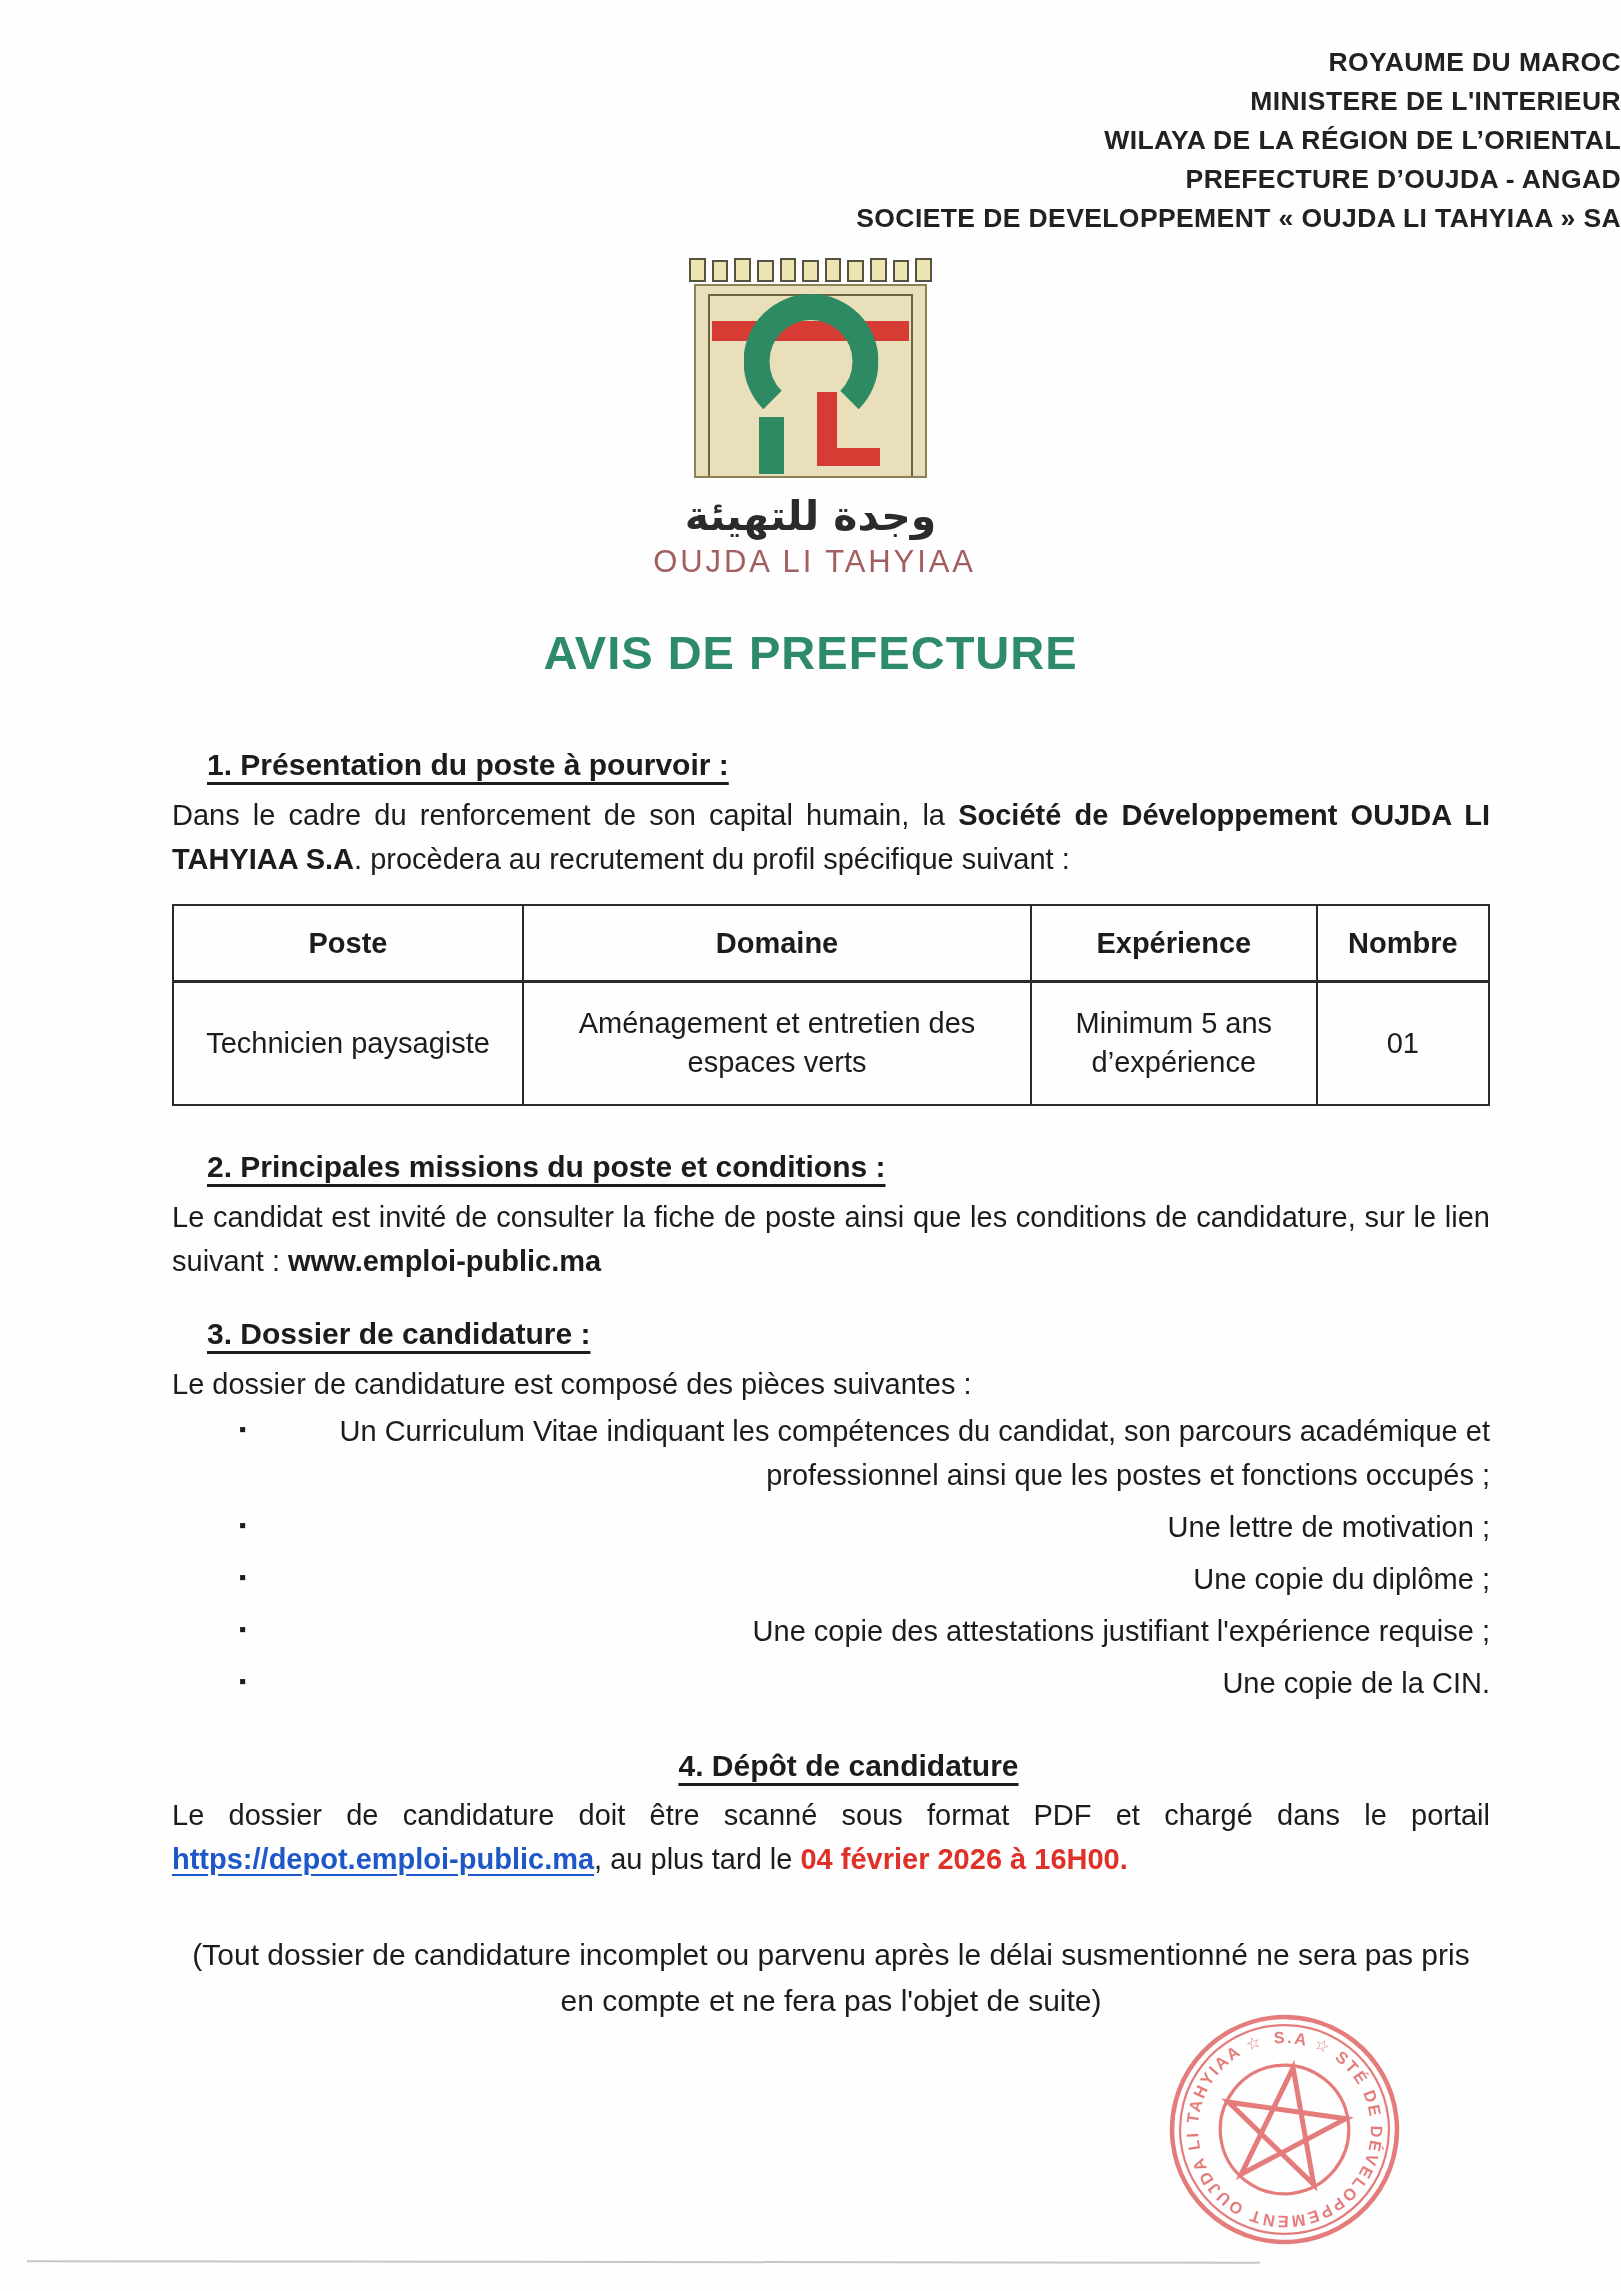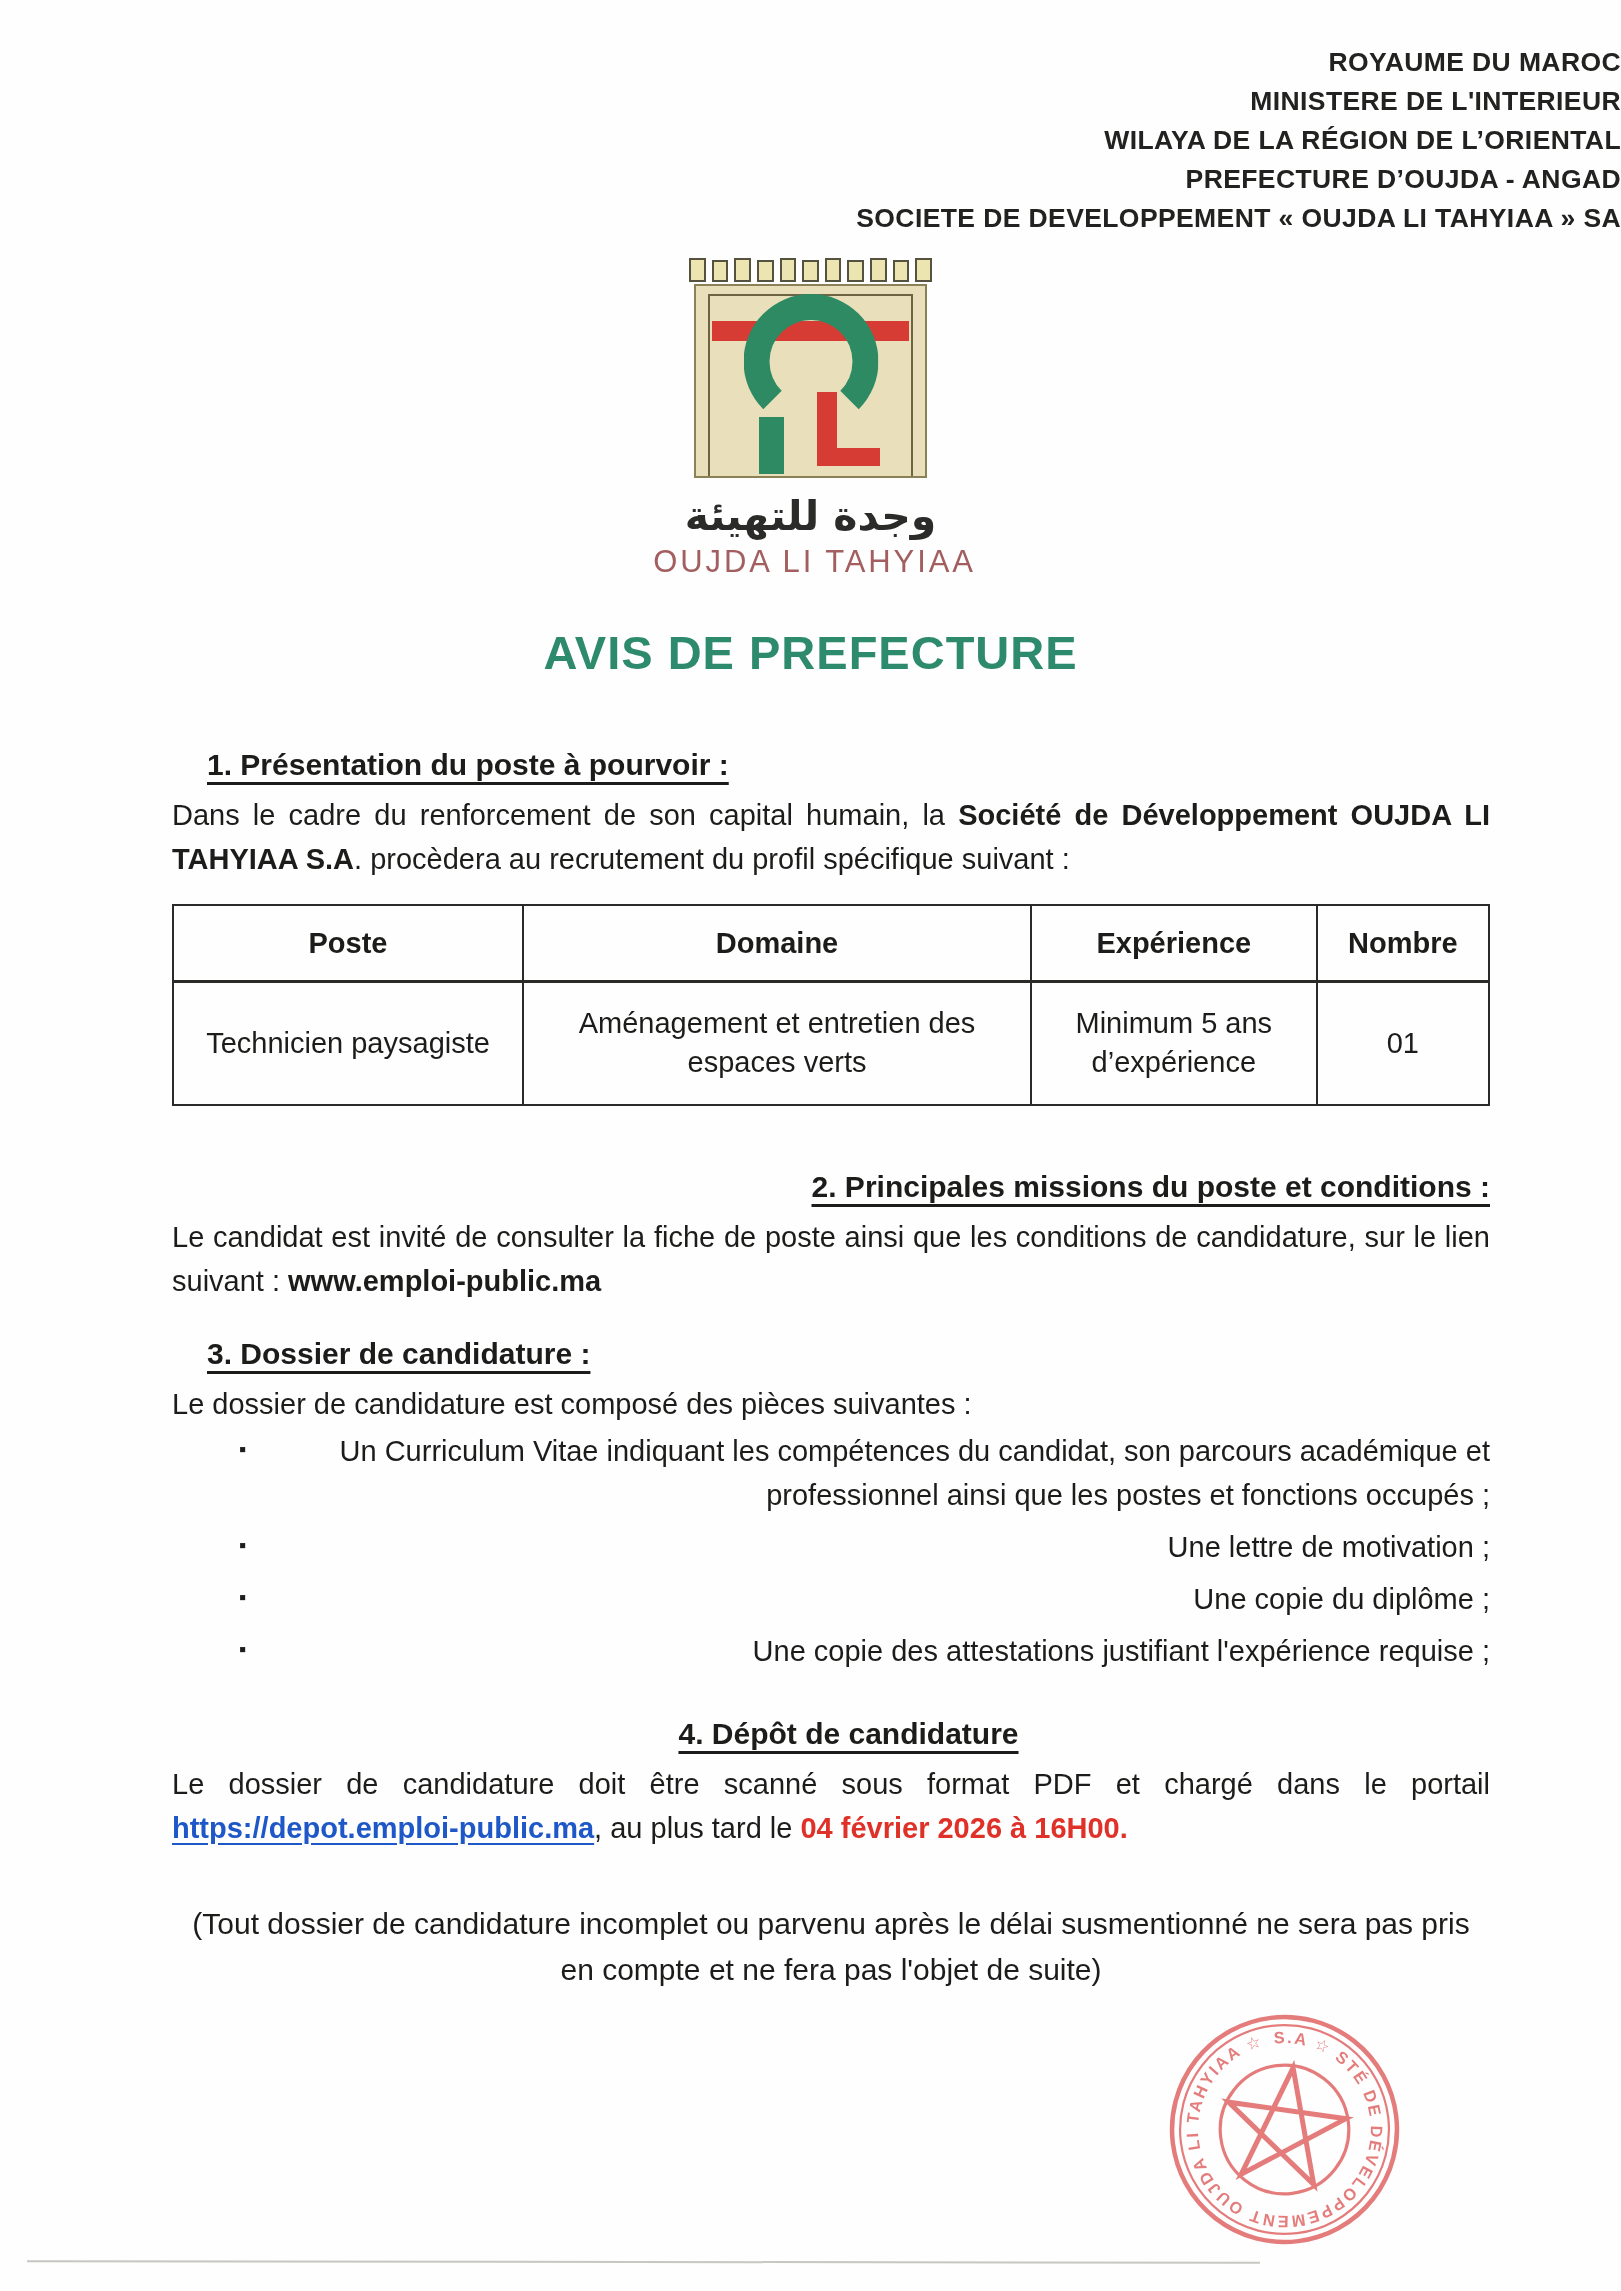--- a/index.html
+++ b/index.html
@@ -37,21 +37,21 @@
     color:#2e8a6d; letter-spacing:1px; }
   
   .content { width:1318px; margin:63px 0 0 172px; font-size:29px; line-height:44px; color:#1c1c1a; }
   h2.sec { font-size:30px; font-weight:bold; margin-left:35px; margin-bottom:5.9px;
     text-decoration:underline; text-decoration-thickness:2.5px; text-underline-offset:6.9px; }
   p.just { text-align:justify; }
   .b { font-weight:bold; }
   .link-plain { font-weight:bold; color:#1c1c1a; text-decoration:none; }
   .link-blue { font-weight:bold; color:#1e57c8; text-decoration:underline; text-underline-offset:4.9px; }
   .deadline { font-weight:bold; color:#e03128; }
-  .mt-48 { margin-top:59px;text-align:right; } .mt-40 { margin-top:39px;text-align:center; } .mt-30 { margin-top:29px; }
+  .mt-48 { margin-top:39px; } .mt-40 { margin-top:39px;text-align:center; } .mt-30 { margin-top:29px; }
   
   table.rec { width:100%; border-collapse:collapse; margin-top:23.5px; table-layout:fixed;
     border:2.9px solid #2a2a28; }
   table.rec th, table.rec td { border:2.5px solid #2a2a28; text-align:center; vertical-align:middle; }
   table.rec th { font-size:29px; font-weight:bold; padding:14.7px 5.9px; border-bottom-width:3.9px; }
   table.rec td { font-size:29px; line-height:39px; padding:21.6px 11.8px; }
   col.c1{width:26.6%;} col.c2{width:38.6%;} col.c3{width:21.7%;} col.c4{width:13.1%;}
   
   ul.docs { list-style:none; margin-top:3.9px; padding-left:132px; }
   ul.docs li { position:relative; margin-bottom:7.8px;text-align:right; }
@@ -138,20 +138,21 @@
     <h2 class="sec mt-48">2. Principales missions du poste et conditions :</h2>
     <p class="just"><span>Le candidat est invité de consulter la fiche de poste ainsi que les conditions de candidature, sur le lien suivant :  </span><a class="link-plain">www.emploi-public.ma</a></p>
 
     <h2 class="sec mt-30">3. Dossier de candidature :</h2>
     <p>Le dossier de candidature est composé des pièces suivantes :</p>
     <ul class="docs">
       <li>Un Curriculum Vitae indiquant les compétences du candidat, son parcours académique et professionnel ainsi que les postes et fonctions occupés ;</li>
       <li>Une lettre de motivation ;</li>
       <li>Une copie du diplôme ;</li>
       <li>Une copie des attestations justifiant l'expérience requise ;</li>
+      <li>Une copie de la CIN.</li>
     </ul>
 
     <h2 class="sec mt-40">4. Dépôt de candidature</h2>
     <p class="just"><span>Le dossier de candidature doit être scanné sous format PDF et chargé dans le portail </span><a class="link-blue">https://depot.emploi-public.ma</a><span>, au plus tard le </span><span class="deadline">04 février 2026 à 16H00.</span></p>
 
     <p class="note">(Tout dossier de candidature incomplet ou parvenu après le délai susmentionné ne sera pas pris en compte et ne fera pas l'objet de suite)</p>
   </div>
 
   <svg class="stamp" viewBox="0 0 240 240">
     <circle cx="120" cy="120" r="112" fill="none" stroke="#e37272" stroke-width="4.5"></circle>

